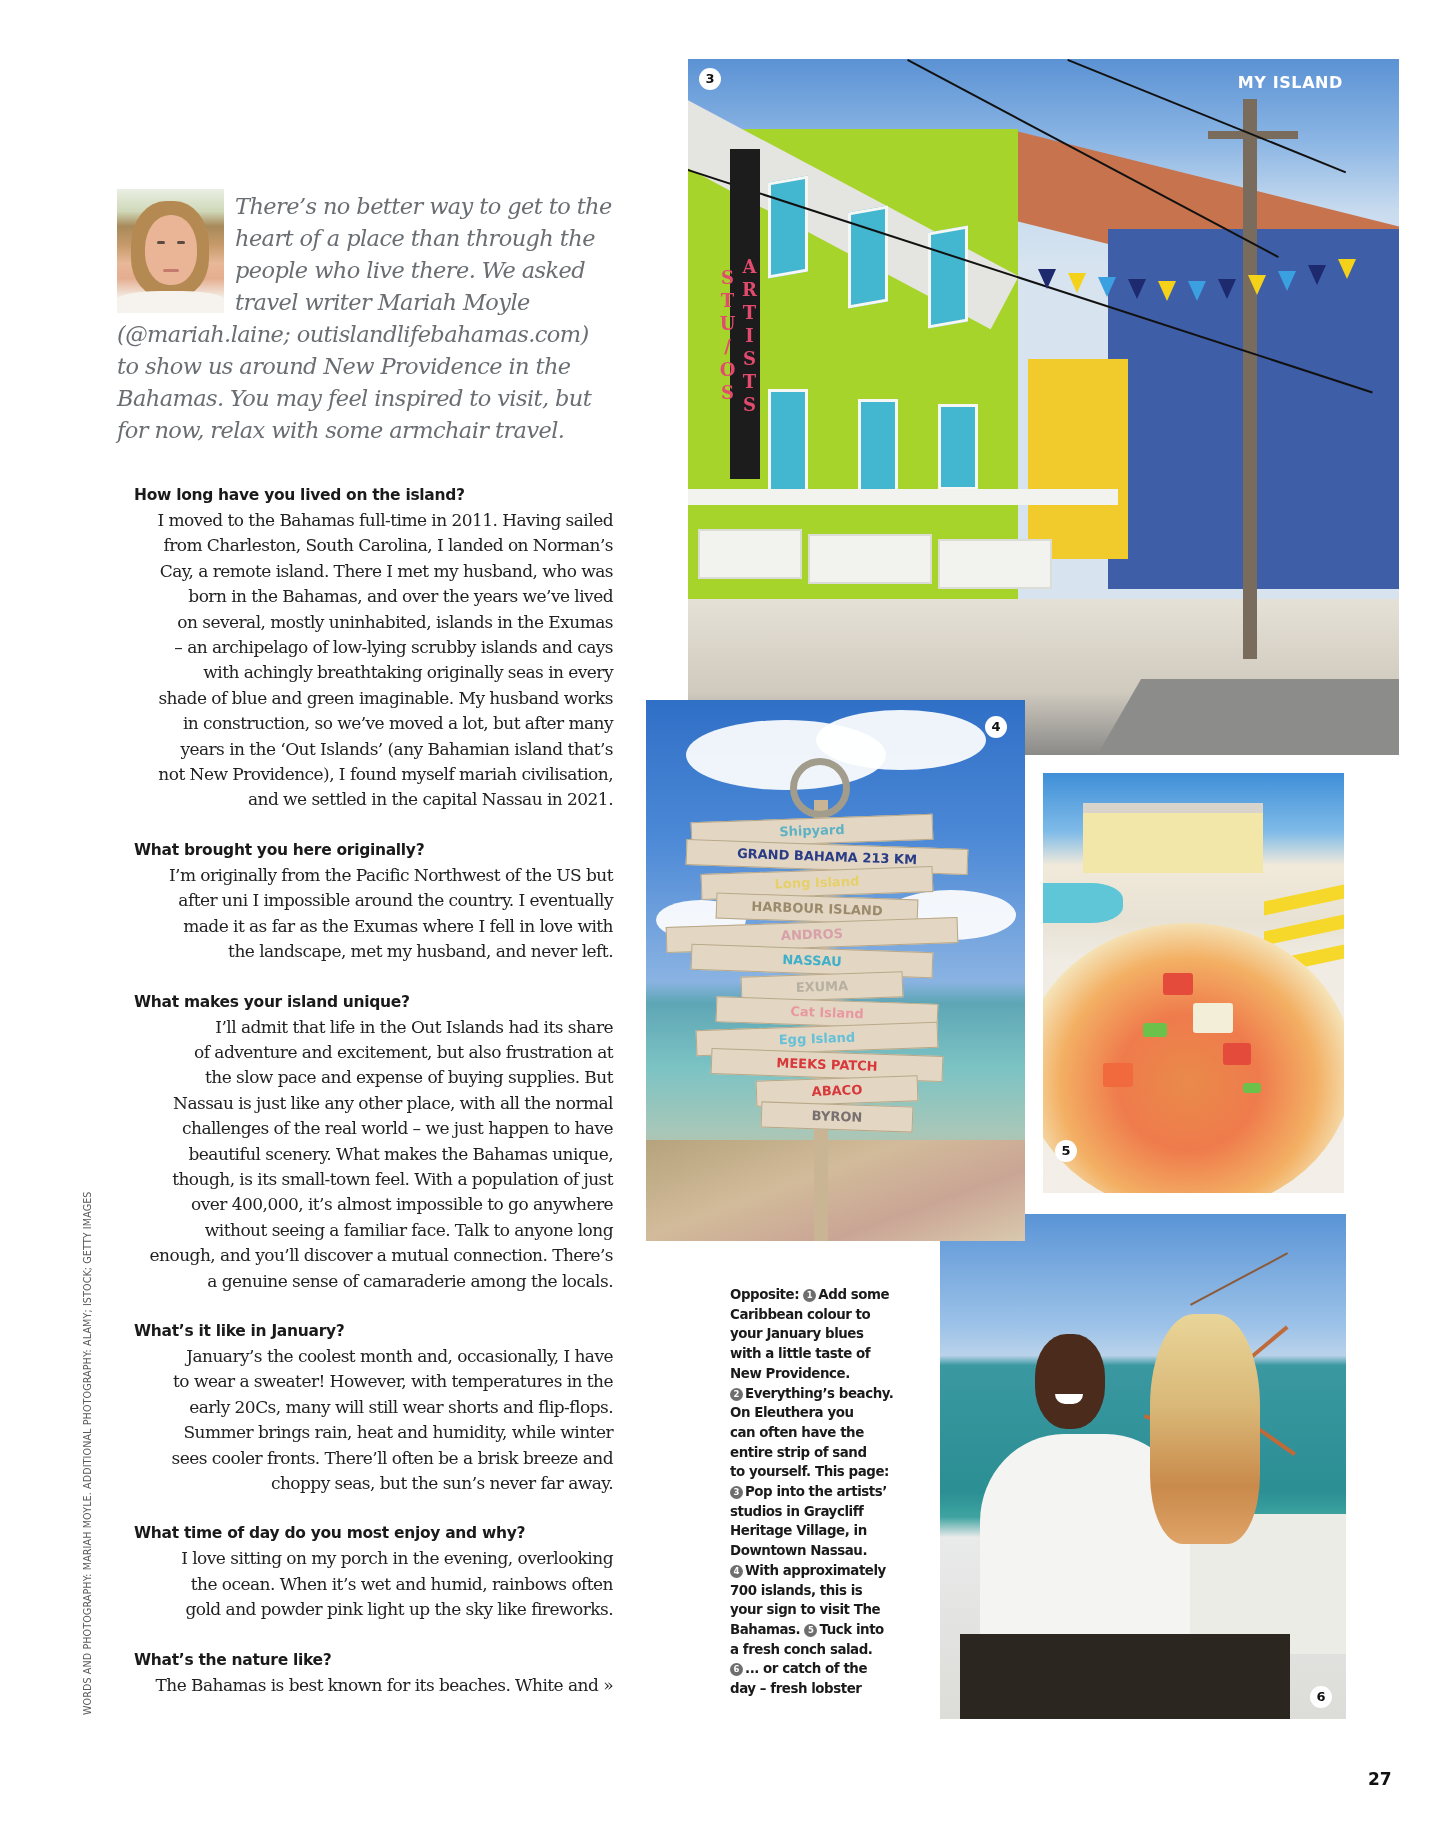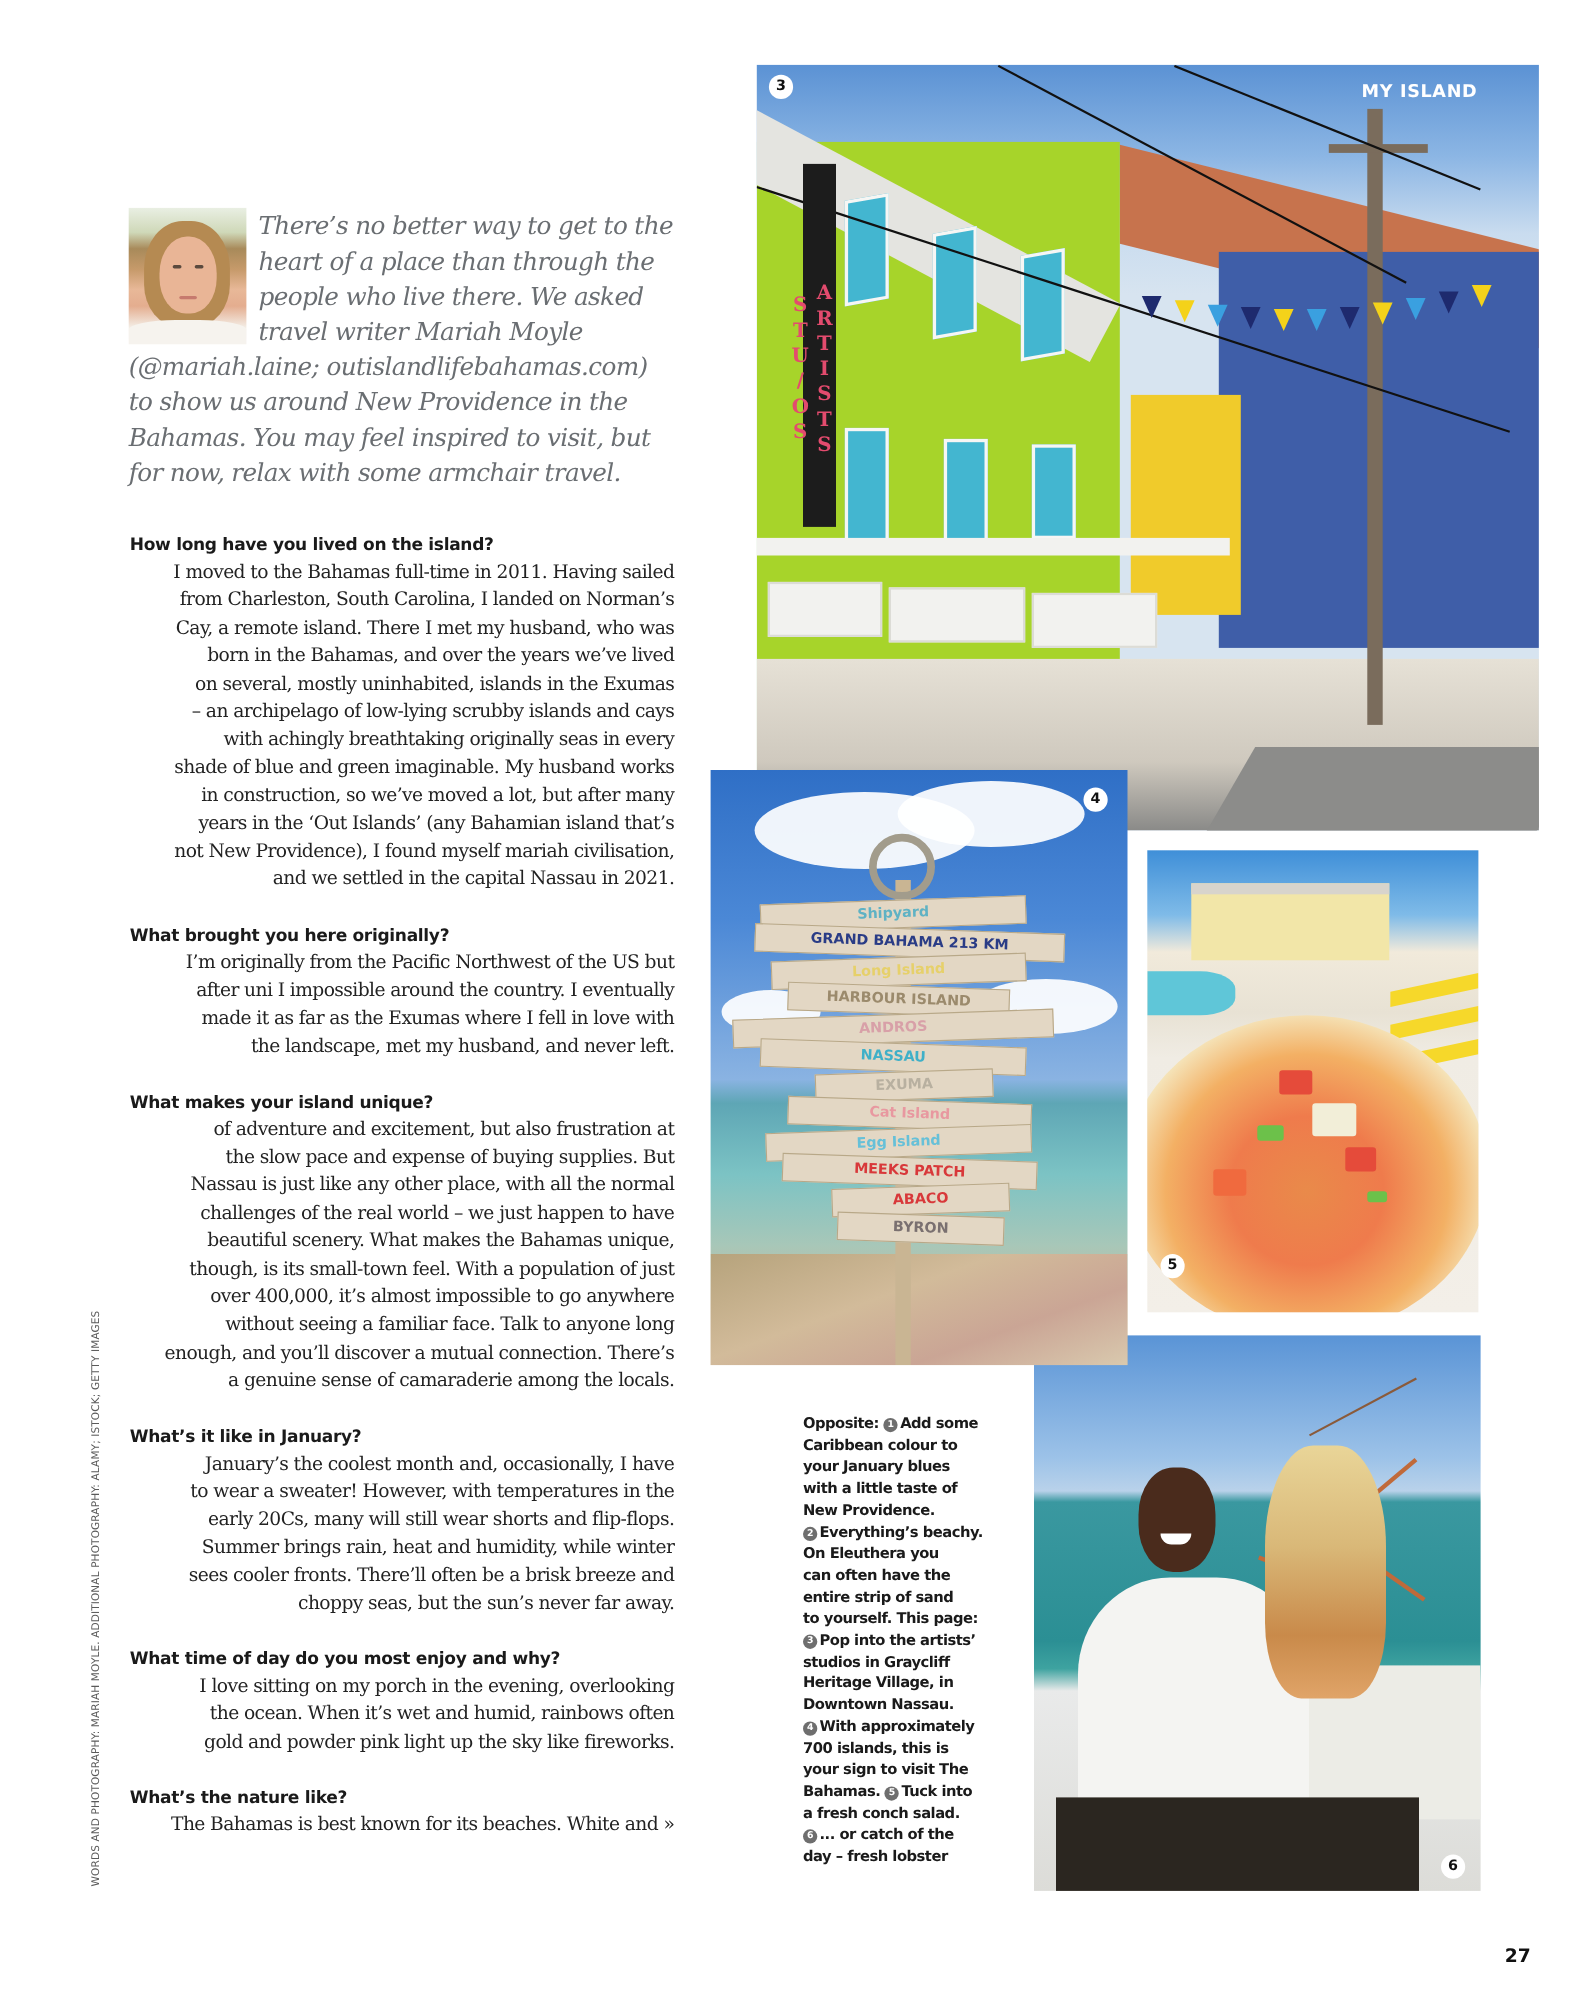--- a/index.html
+++ b/index.html
@@ -14,21 +14,21 @@
   .headshot .eye { position:absolute; top:52px; width:8px; height:3px; border-radius:2px; background:#5b4a3e; }
   .headshot .mouth { position:absolute; left:46px; top:80px; width:16px; height:3px; border-radius:2px; background:#c67a6e; }
   .headshot .shirt { position:absolute; left:0; bottom:0; width:107px; height:22px; background:#f6f3ee; border-radius:40% 40% 0 0; }
 
   .intro { left:117px; top:190px; width:500px; font-family:"DejaVu Serif", serif; font-style:italic; font-size:22.5px; line-height:32px; color:#6a6e72; letter-spacing:-0.6px; }
   .intro .indent-line { padding-left:118px; display:block; white-space:nowrap; }
   .intro .full-line { display:block; white-space:nowrap;font-style:italic; }
 
   
   .body-col { left:118px; top:483px; width:495px; }
-  .qa { margin:0 0 25px 0; }
+  .qa { margin:0 0 25px 16px; }
   .q { font-family:"DejaVu Sans", sans-serif; font-weight:bold; font-size:15.5px; line-height:25px; color:#1a1a1a; letter-spacing:-0.3px; }
   .a { font-family:"DejaVu Serif", serif; font-size:17px; line-height:25.4px; color:#222; letter-spacing:-0.55px; }
   .a span { display:block; white-space:nowrap;text-align:right; }
 
   .credit { left:82px; top:1715px; transform-origin:0 0; transform:rotate(-90deg); font-family:"DejaVu Sans", sans-serif; font-size:9.6px; color:#5a5a5a; white-space:nowrap; letter-spacing:0.1px; width:570px; }
 
   
   .photo { overflow:hidden; }
   .p3 { left:688px; top:59px; width:711px; height:696px; background:linear-gradient(180deg,#5b92d4 0%,#8cb6e4 12%,#c9dcef 22%,#d7e4f0 30%); }
   .p4 { left:646px; top:700px; width:379px; height:541px; background:linear-gradient(180deg,#2f6fc6 0%,#4b88d6 25%,#8ab3e2 52%,#5ea6b5 56%,#7cc3c4 68%,#a8c7b8 80%,#c7b595 90%,#d8c2a5 100%); z-index:3; }
@@ -132,20 +132,21 @@
       <div class="a">
         <span>I’m originally from the Pacific Northwest of the US but</span>
         <span>after uni I impossible around the country. I eventually</span>
         <span>made it as far as the Exumas where I fell in love with</span>
         <span>the landscape, met my husband, and never left.</span>
       </div>
     </div>
     <div class="qa">
       <div class="q">What makes your island unique?</div>
       <div class="a">
+        <span>I’ll admit that life in the Out Islands had its share</span>
         <span>of adventure and excitement, but also frustration at</span>
         <span>the slow pace and expense of buying supplies. But</span>
         <span>Nassau is just like any other place, with all the normal</span>
         <span>challenges of the real world – we just happen to have</span>
         <span>beautiful scenery. What makes the Bahamas unique,</span>
         <span>though, is its small-town feel. With a population of just</span>
         <span>over 400,000, it’s almost impossible to go anywhere</span>
         <span>without seeing a familiar face. Talk to anyone long</span>
         <span>enough, and you’ll discover a mutual connection. There’s</span>
         <span>a genuine sense of camaraderie among the locals.</span>

